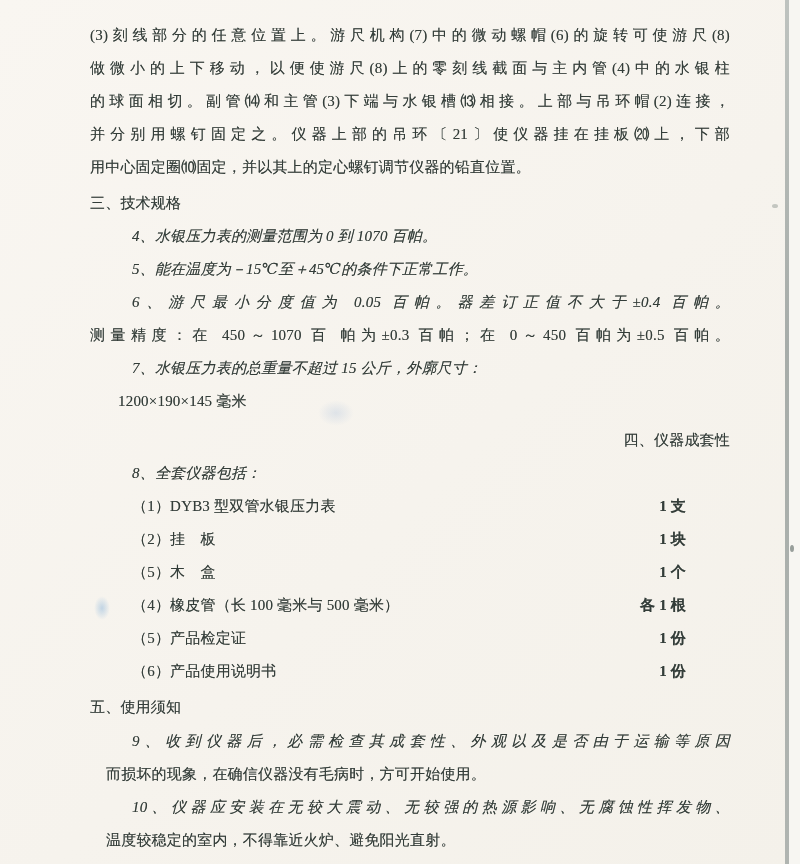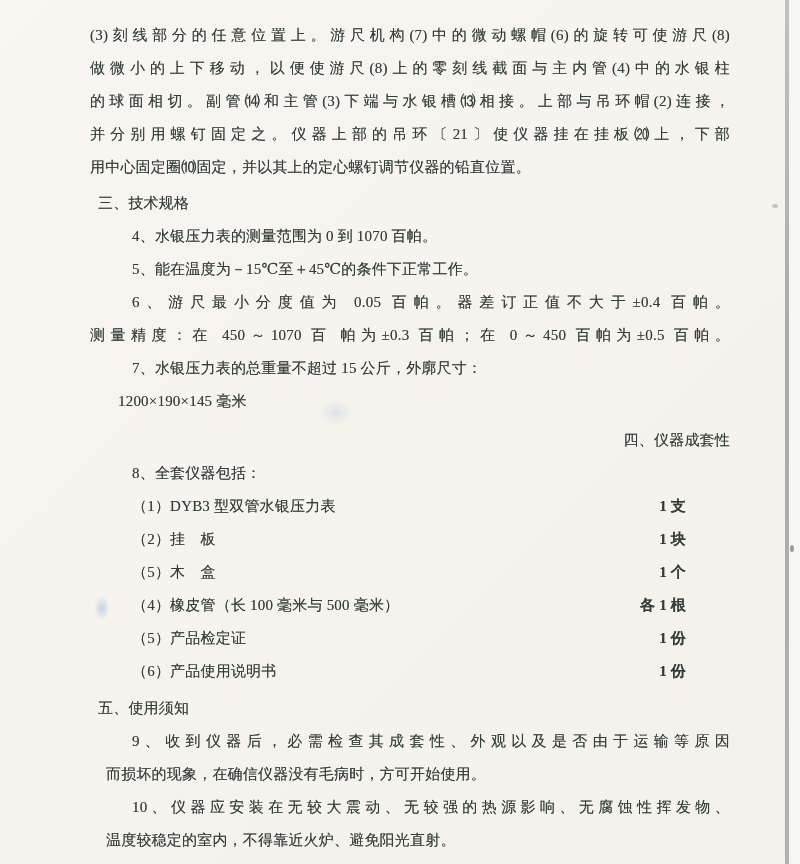--- a/index.html
+++ b/index.html
@@ -29,26 +29,26 @@
     position: absolute;
     left: 90px; top: 19px;
     width: 640px;
     font-size: 15px;
     line-height: 33px;
     letter-spacing: 0.2px;
     text-shadow: 0 0 0.5px rgba(51,61,57,0.55);
   }
   .line { min-height: 33px; }
   .j { text-align: justify; text-align-last: justify; }
-  .ind { text-indent: 42px; }
+  .ind { text-indent: 42px; font-style: italic; }
   .ind-md { text-indent: 28px; }
   .ind-xs { text-indent: 16px; }
-  .heading { margin-top: 3px; font-weight: normal; margin-left: 8px; }
+  .heading { margin-top: 3px; font-weight: normal; }
   .heading.gap4 { margin-top: 6px; text-align: right; }
-  .heading.gap5 { margin-top: 4px; }
+  .heading.gap5 { margin-top: 4px; font-family: Liberation Mono, monospace; }
   .equip-row {
     display: flex; justify-content: space-between;
     width: 596px; min-height: 33px;
   }
   .equip-label { padding-left: 42px; }
   .equip-qty { white-space: nowrap; font-weight: bold; }
   
   .smudge { position: absolute; border-radius: 50%; pointer-events: none; }
   .smudge-blue-left {
     left: 94px; top: 596px; width: 16px; height: 24px;

